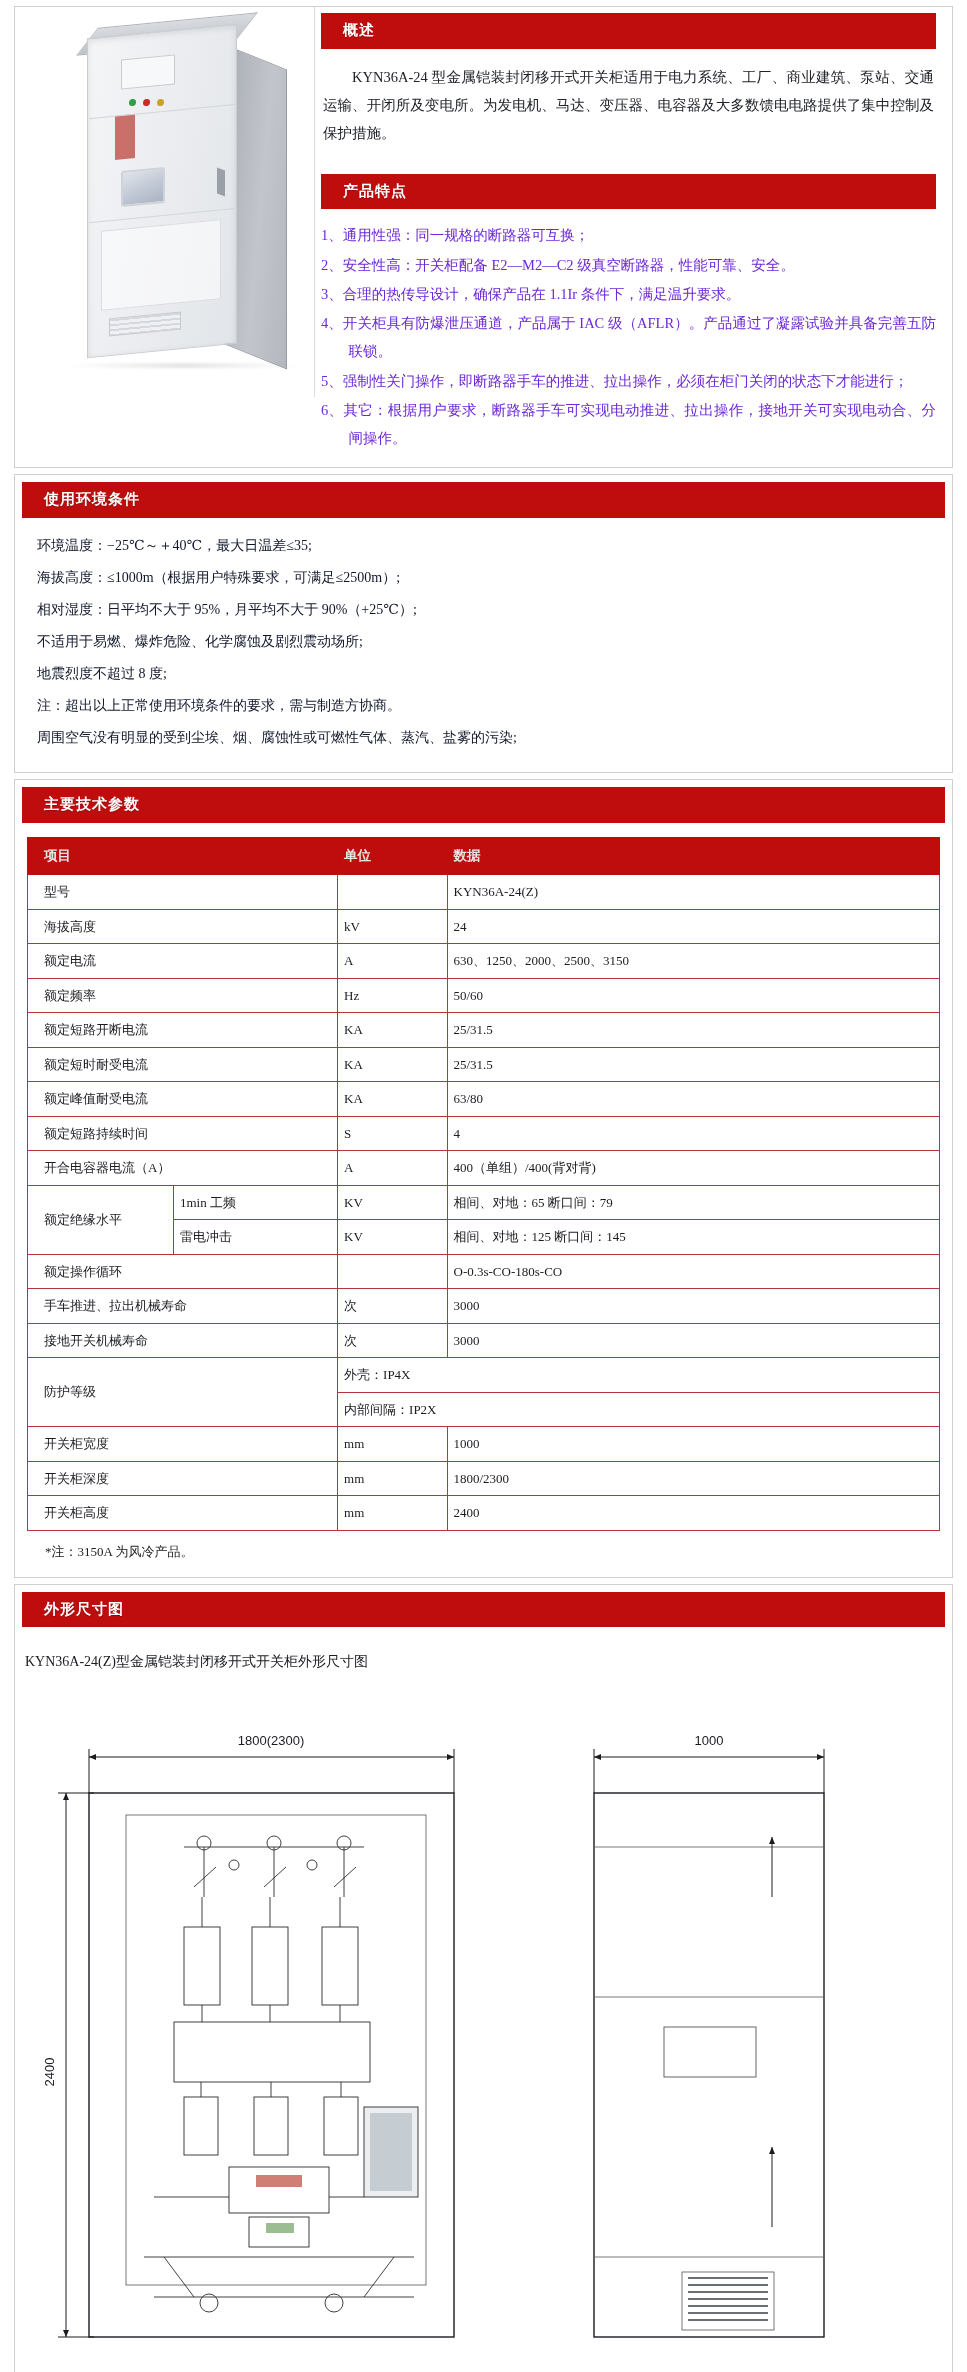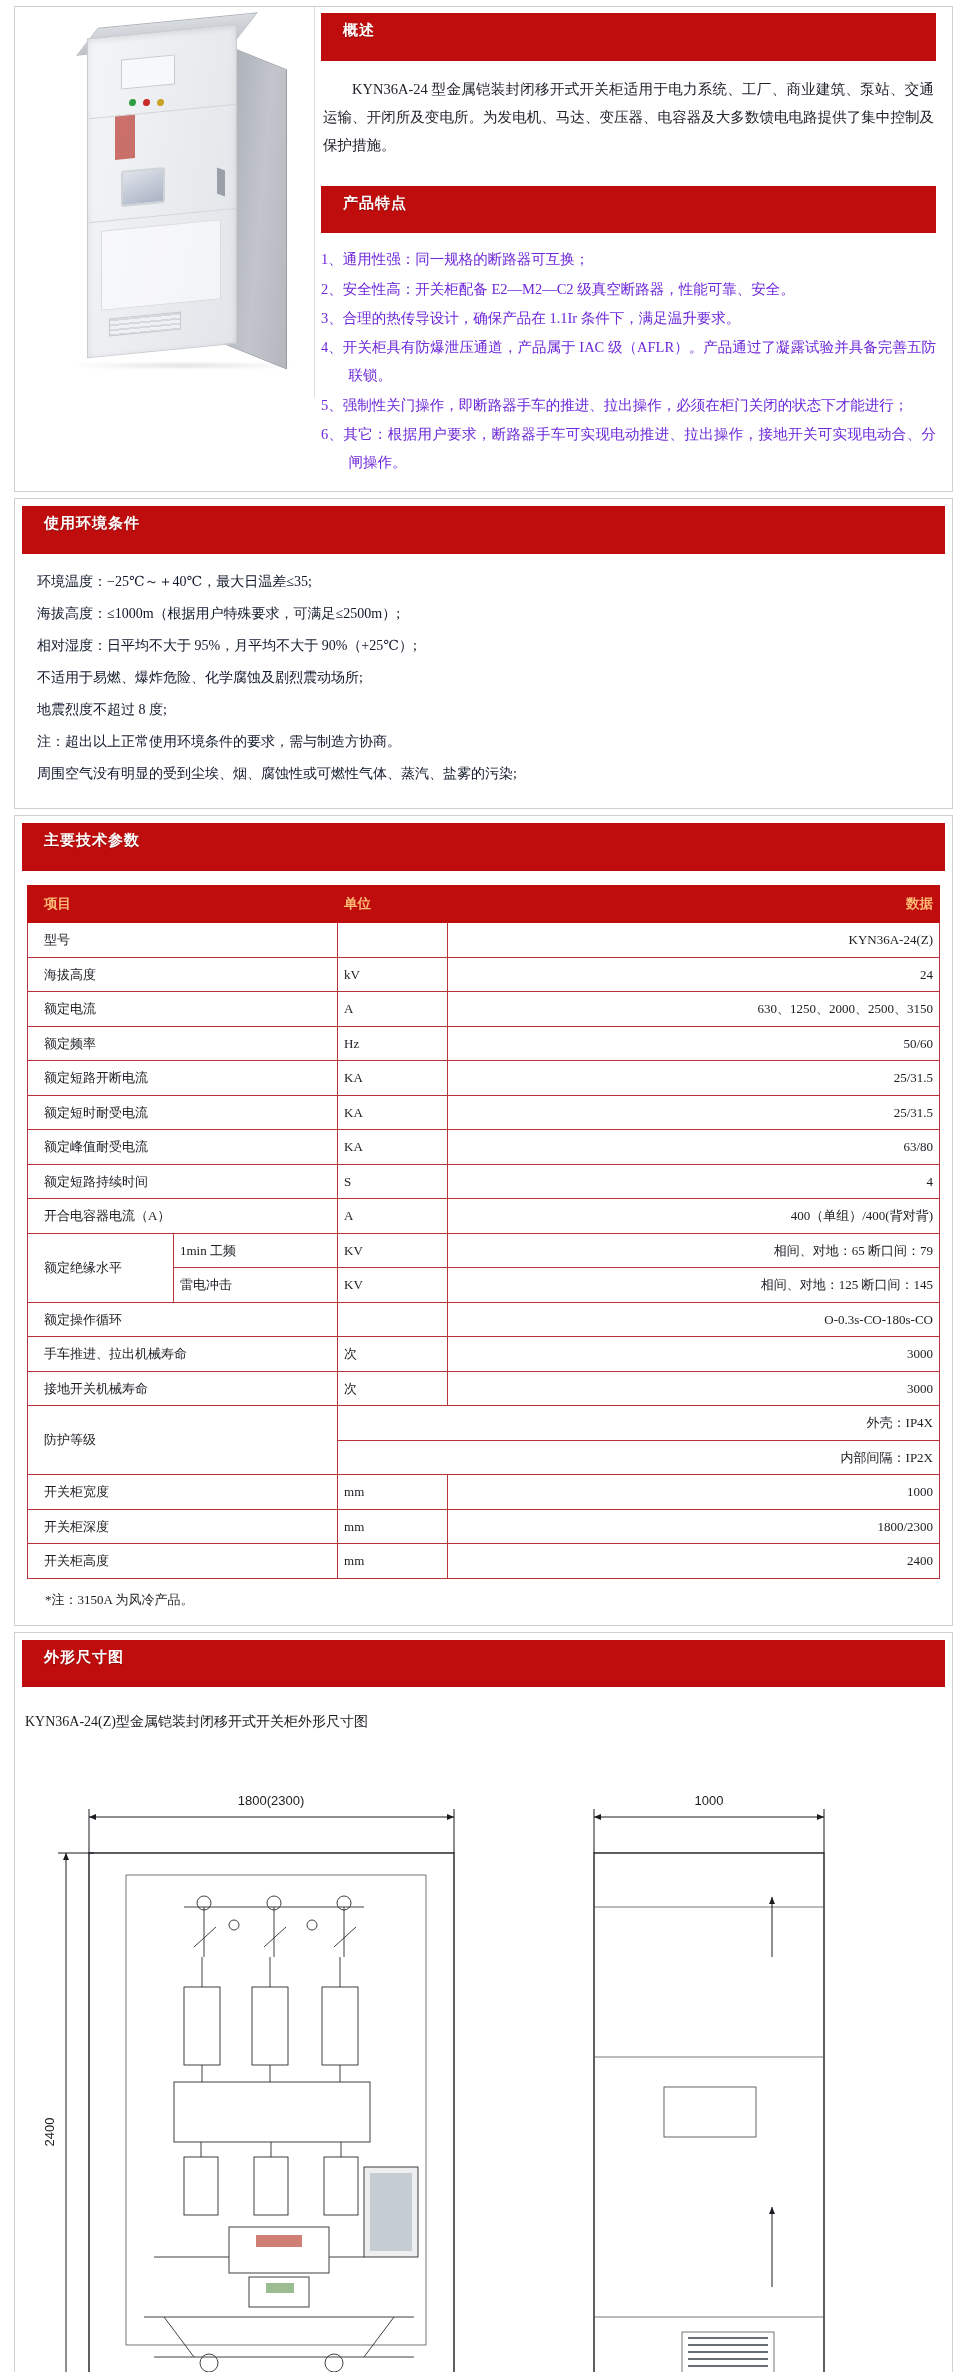--- a/index.html
+++ b/index.html
@@ -23,21 +23,21 @@
   }
 
   
   .bar {
     background: #bf0d0d;
     color: #fff;
     font-family: "Liberation Sans", "DejaVu Sans", sans-serif;
     font-weight: bold;
     font-size: 15px;
     letter-spacing: 1px;
-    padding: 6px 0 20px 22px;
+    padding: 6px 0 8px 22px;
     line-height: 1.45;
     text-shadow: 0 1px 1px rgba(0,0,0,.25);
   }
   .bar-wrap { padding: 7px 7px 0 7px; }
 
   
   .top {
     display: flex;
     align-items: flex-start;
   }
@@ -191,30 +191,30 @@
     font-size: 13px;
     color: #1a1c20;
   }
   table.spec th, table.spec td {
     border: 1px solid #b9343a;
     padding: 7px 6px;
     line-height: 1.5;
   }
   table.spec thead th {
     background: #bf0d0d;
-    color: #fdba74;
+    color: #e5e5e5;
     font-weight: bold;
     font-family: "Liberation Sans","DejaVu Sans",sans-serif;
     font-size: 13.5px;
     padding: 8px 6px;
     border-color: #bf0d0d;
   }
   .c-item  { width: 34%; text-align: left; padding-left: 16px !important; }
   .c-unit  { width: 12%; text-align: left; }
-  .c-data  { width: 54%; text-align: right; }
+  .c-data  { width: 54%; text-align: left; }
   .sub-label { width: 18%; }
   .note {
     font-size: 13px;
     color: #1a1c20;
     padding: 12px 0 10px 18px;
   }
 
   
   .dim-wrap { padding: 26px 10px 26px 10px; }
   .dim-title {

